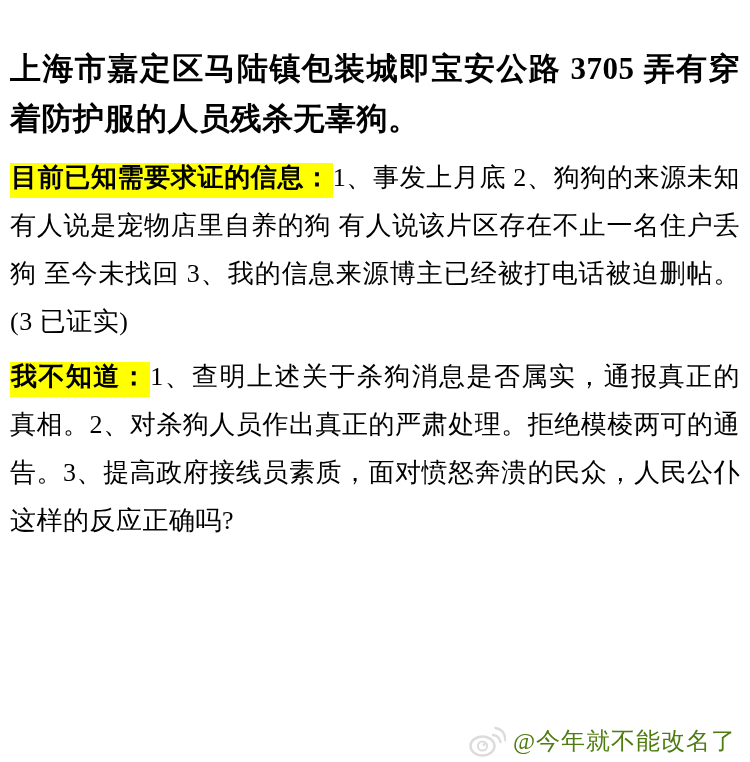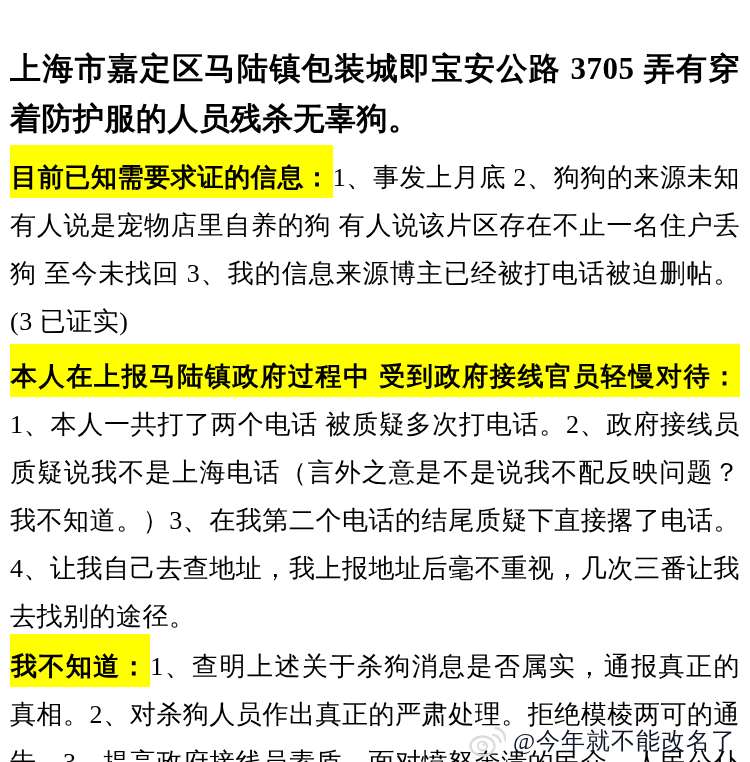--- a/index.html
+++ b/index.html
@@ -31,46 +31,45 @@
     font-size: 26px;
     line-height: 48px;
     letter-spacing: 0.5px;
     text-align: justify;
   }
   .para.tight { margin-bottom: 2px; }
   .hl {
     background: #ffff00;
     color: #000000;
     font-weight: bold;
-    padding: 18px 2px 6px 1px;
+    padding: 0 2px 6px 1px;
   }
   .watermark {
     position: absolute;
     right: 14px;
     bottom: 4px;
     display: flex;
     align-items: center;
     gap: 7px;
-    color: #0f172a;
+    color: #4d7c0f;
     font-size: 24px;
     letter-spacing: 1px;
     white-space: nowrap;
   }
   .weibo-icon { display: block; }
 </style>
 </head>
 <body>
 
 <div class="page">
 
   <h1 class="title">上海市嘉定区马陆镇包装城即宝安公路 3705 弄有穿着防护服的人员残杀无辜狗。</h1>
 
   <p class="para"><mark class="hl">目前已知需要求证的信息：</mark><span>1、事发上月底 2、狗狗的来源未知 有人说是宠物店里自养的狗 有人说该片区存在不止一名住户丢狗 至今未找回 3、我的信息来源博主已经被打电话被迫删帖。(3 已证实)</span></p>
 
-  <p class="para tight"><mark class="hl">本人在上报马陆镇政府过程中 受到政府接线官员轻慢对待：</mark><span>1、本人一共打了两个电话 被质疑多次打电话。2、政府接线员质疑说我不是上海电话（言外之意是不是说我不配反映问题？我不知道。）3、在我第二个电话的结尾质疑下直接撂了电话。4、让我自己去查地址，我上报地址后毫不重视，几次三番让我去找别的途径。</span></p>
 
   <p class="para"><mark class="hl">我不知道：</mark><span>1、查明上述关于杀狗消息是否属实，通报真正的真相。2、对杀狗人员作出真正的严肃处理。拒绝模棱两可的通告。3、提高政府接线员素质，面对愤怒奔溃的民众，人民公仆这样的反应正确吗?</span></p>
 
   <div class="watermark">
     <svg class="weibo-icon" width="38" height="34" viewBox="0 0 38 34" fill="none" xmlns="http://www.w3.org/2000/svg">
       <ellipse cx="14.5" cy="22" rx="12" ry="9.5" stroke="#dcdcdc" stroke-width="2.4"></ellipse>
       <circle cx="14.5" cy="22" r="4.6" stroke="#dcdcdc" stroke-width="2"></circle>
       <circle cx="16" cy="20.6" r="1.5" fill="#dcdcdc"></circle>
       <path d="M25 11 q6 0.5 7.5 7" stroke="#dcdcdc" stroke-width="2.4" stroke-linecap="round"></path>
       <path d="M27.5 4 q9.5 1.5 10 12.5" stroke="#dcdcdc" stroke-width="2.4" stroke-linecap="round"></path>

